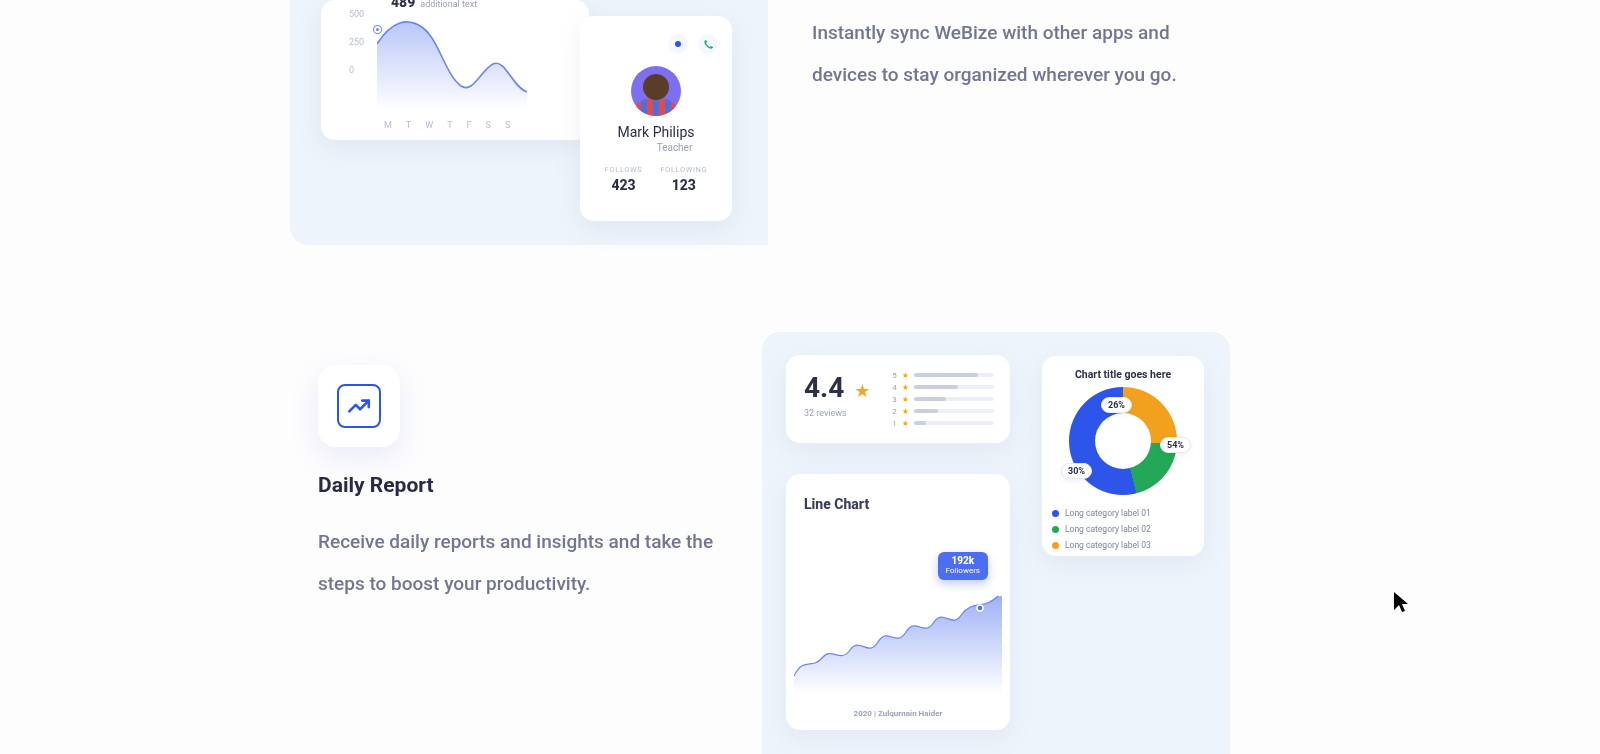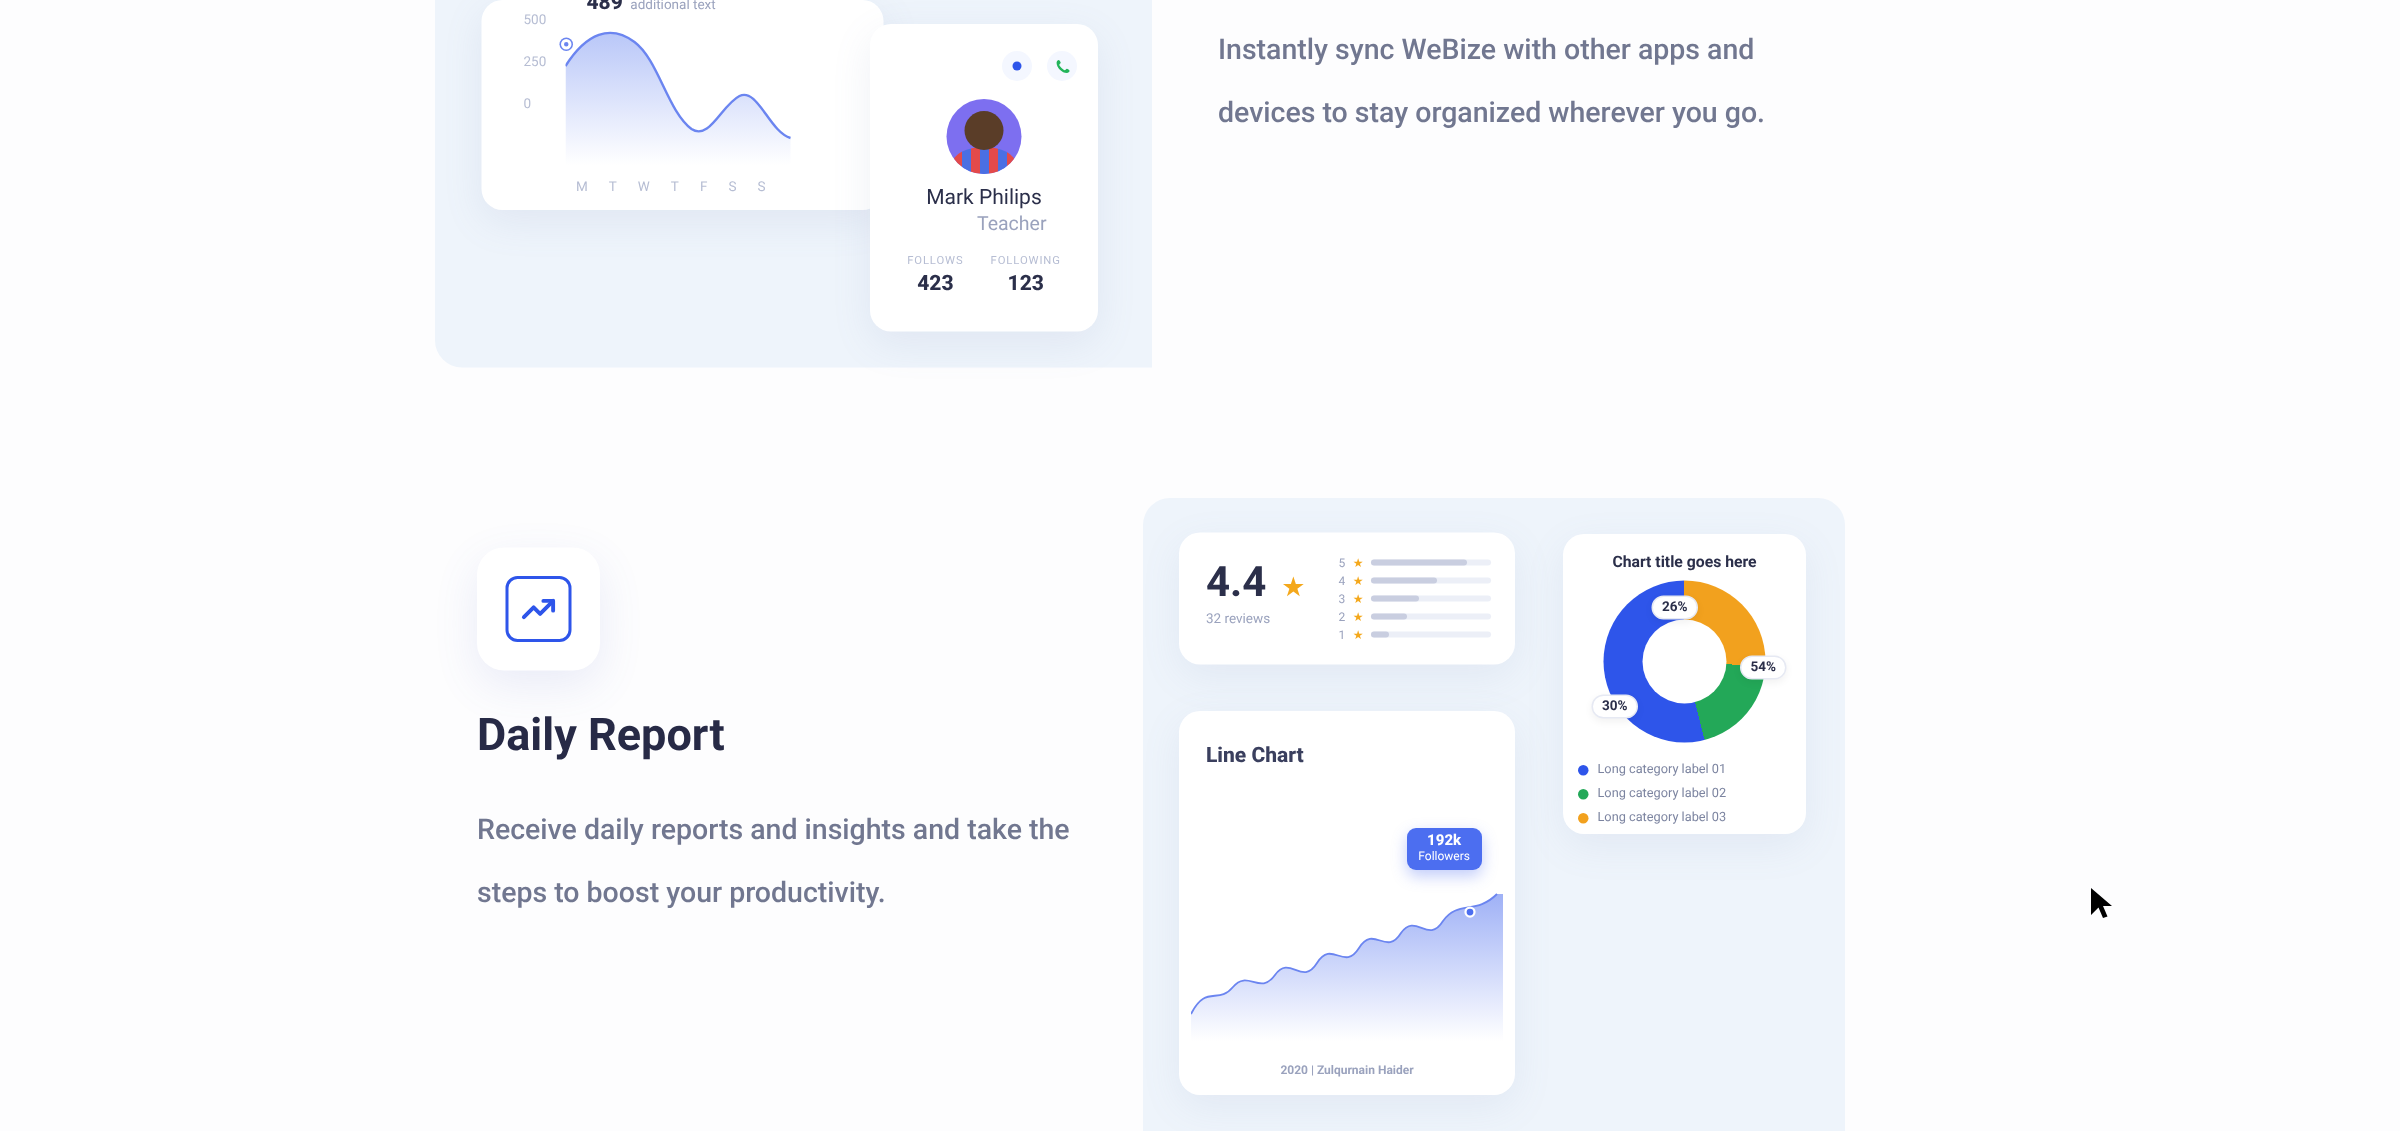--- a/index.html
+++ b/index.html
@@ -54,21 +54,21 @@
     }
     .avatar::after{
       content:""; position:absolute; left:12px; top:8px; width:26px; height:26px; border-radius:50%;
       background:#5a3d28;
     }
     .avatar::before{
       content:""; position:absolute; left:4px; bottom:-4px; width:42px; height:22px; border-radius:50% 50% 0 0;
       background: repeating-linear-gradient(90deg,#e34a4a 0 6px,#4a6fe3 6px 12px);
     }
     .prof-name { font-size:14px; font-weight:400; color:#2b2f4a;}
-    .prof-role { font-size:13px; color:#9aa2bd; margin-top:2px;padding-left:37px;}
+    .prof-role { font-size:10px; color:#9aa2bd; margin-top:2px;padding-left:37px;}
     .prof-stats { display:flex; justify-content:center; gap:18px; margin-top:12px;}
     .prof-stats .col { display:flex; flex-direction:column; align-items:center;}
     .prof-stats .lab { font-size:7.5px; letter-spacing:.6px; color:#b6bdd3;}
     .prof-stats .val { font-size:14px; font-weight:800; color:#2b2f4a; margin-top:3px;}
 
     .top-right-text {
       position:absolute; left:812px; top:12px; width:410px;
       color:#717790; font-size:19px; line-height:42px; font-weight:500;
     }
 
@@ -78,21 +78,21 @@
     }
     .icon-tile {
       width:82px; height:82px; background:#ffffff; border-radius:18px;
       box-shadow: 0 10px 30px rgba(90,110,200,.12);
       display:flex; align-items:center; justify-content:center;
     }
     .icon-tile-inner {
       width:44px; height:44px; border:2.5px solid #2e55ea; border-radius:8px;
       display:flex; align-items:center; justify-content:center;
     }
-    .bl-title { font-size:30px; font-weight:700; color:#272a46; margin-top:26px;}
+    .bl-title { font-size:21px; font-weight:700; color:#272a46; margin-top:26px;}
     .bl-desc { color:#717790; font-size:19px; line-height:42px; font-weight:500; margin-top:24px; max-width:420px;}
 
     .bottom-right-cluster {
       position:absolute; left:762px; top:332px; width:468px; height:422px;
       background:#eef4fb; border-top-left-radius:18px; border-top-right-radius:18px;
     }
 
     .ratings-card {
       position:absolute; left:24px; top:23px; width:224px; height:88px;
       background:#fff; border-radius:14px; box-shadow: 0 8px 26px rgba(120,140,180,.10);

